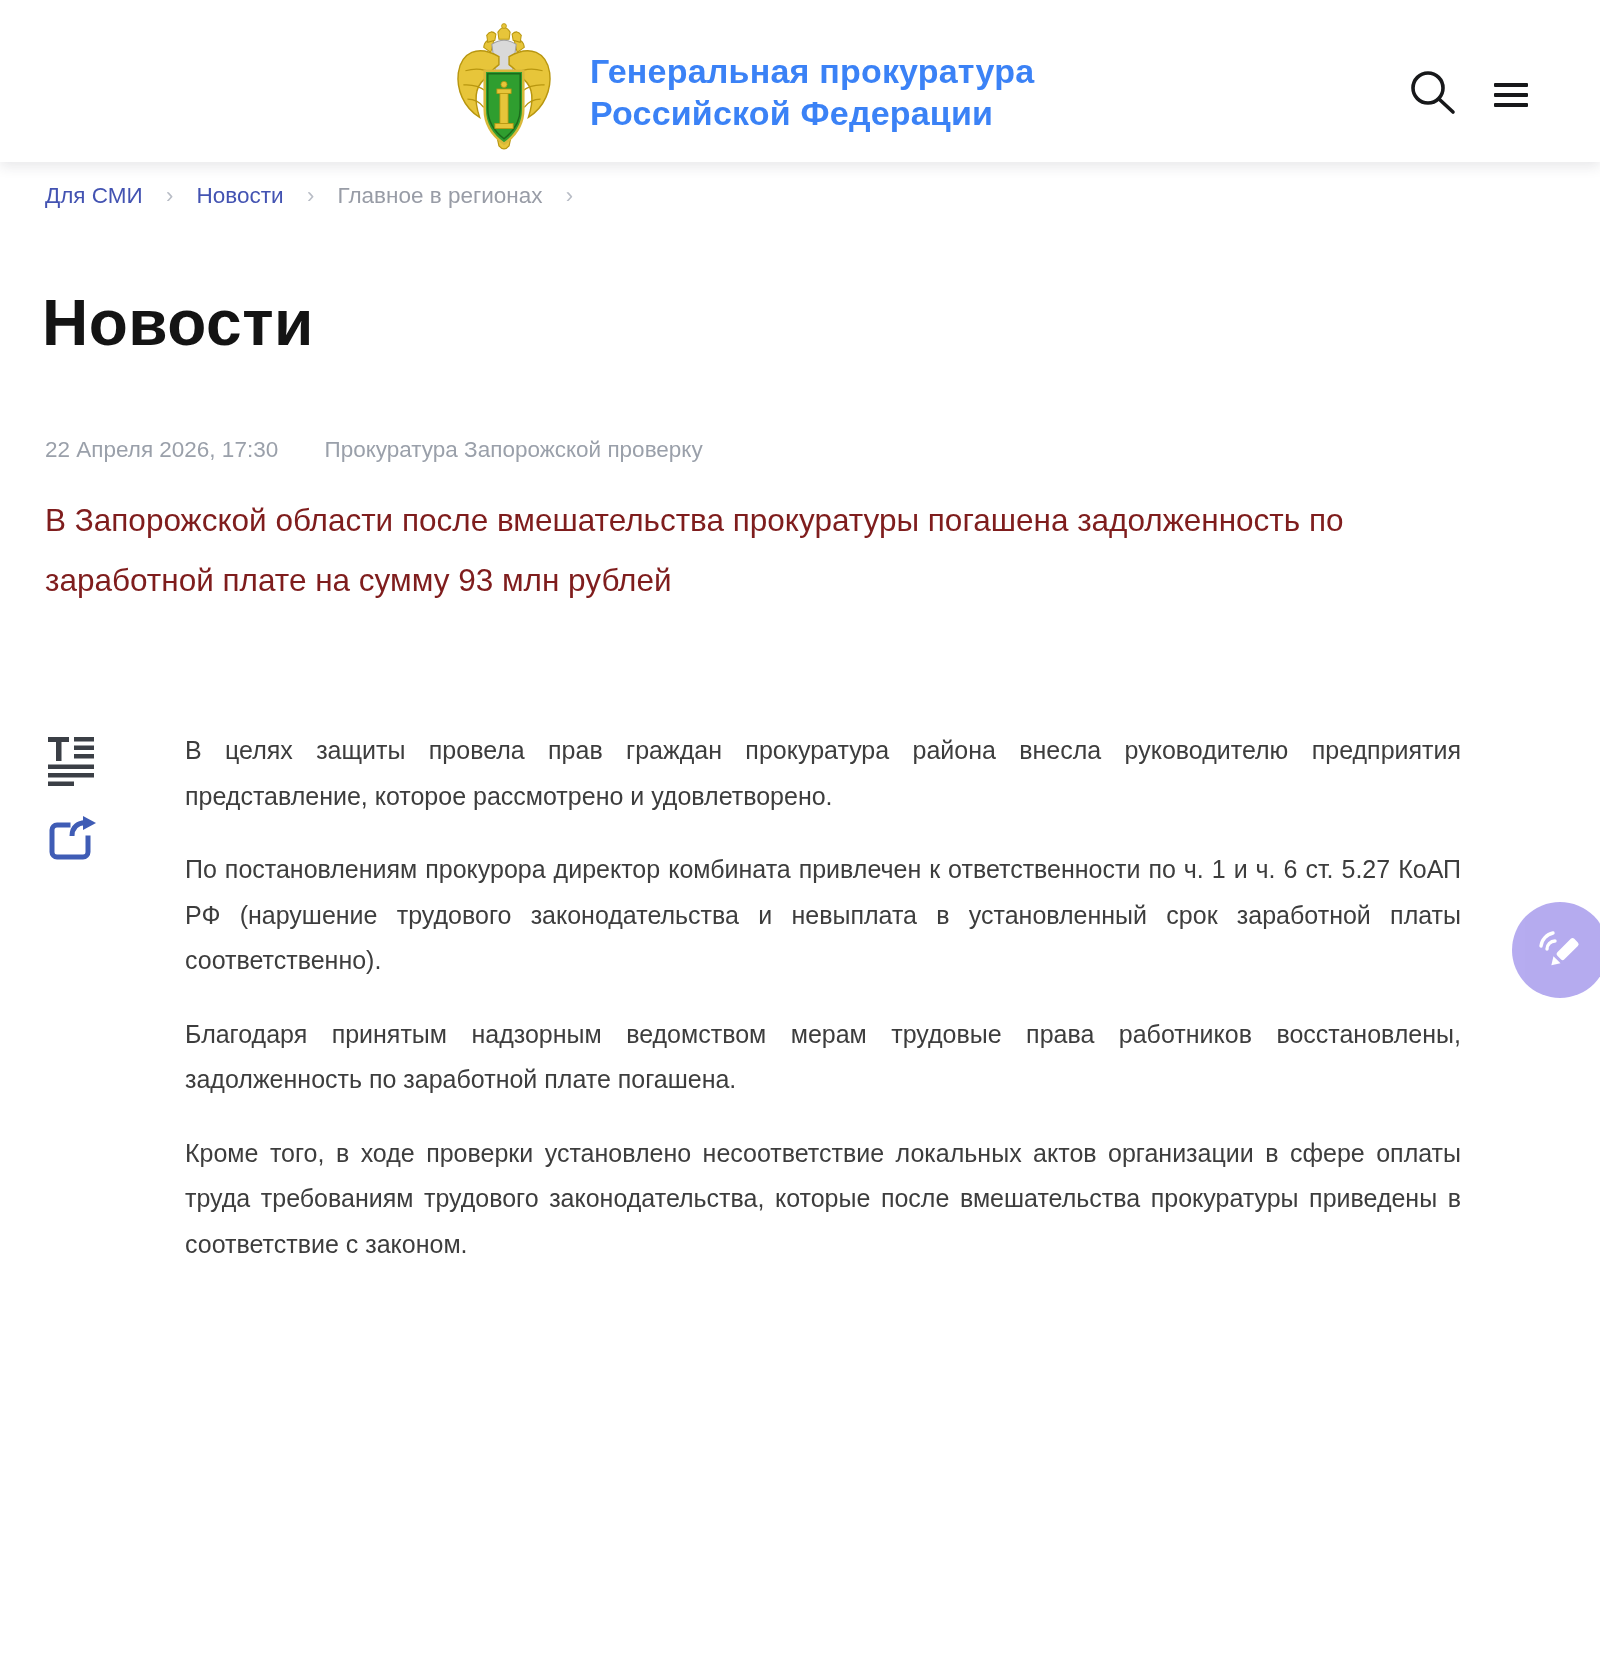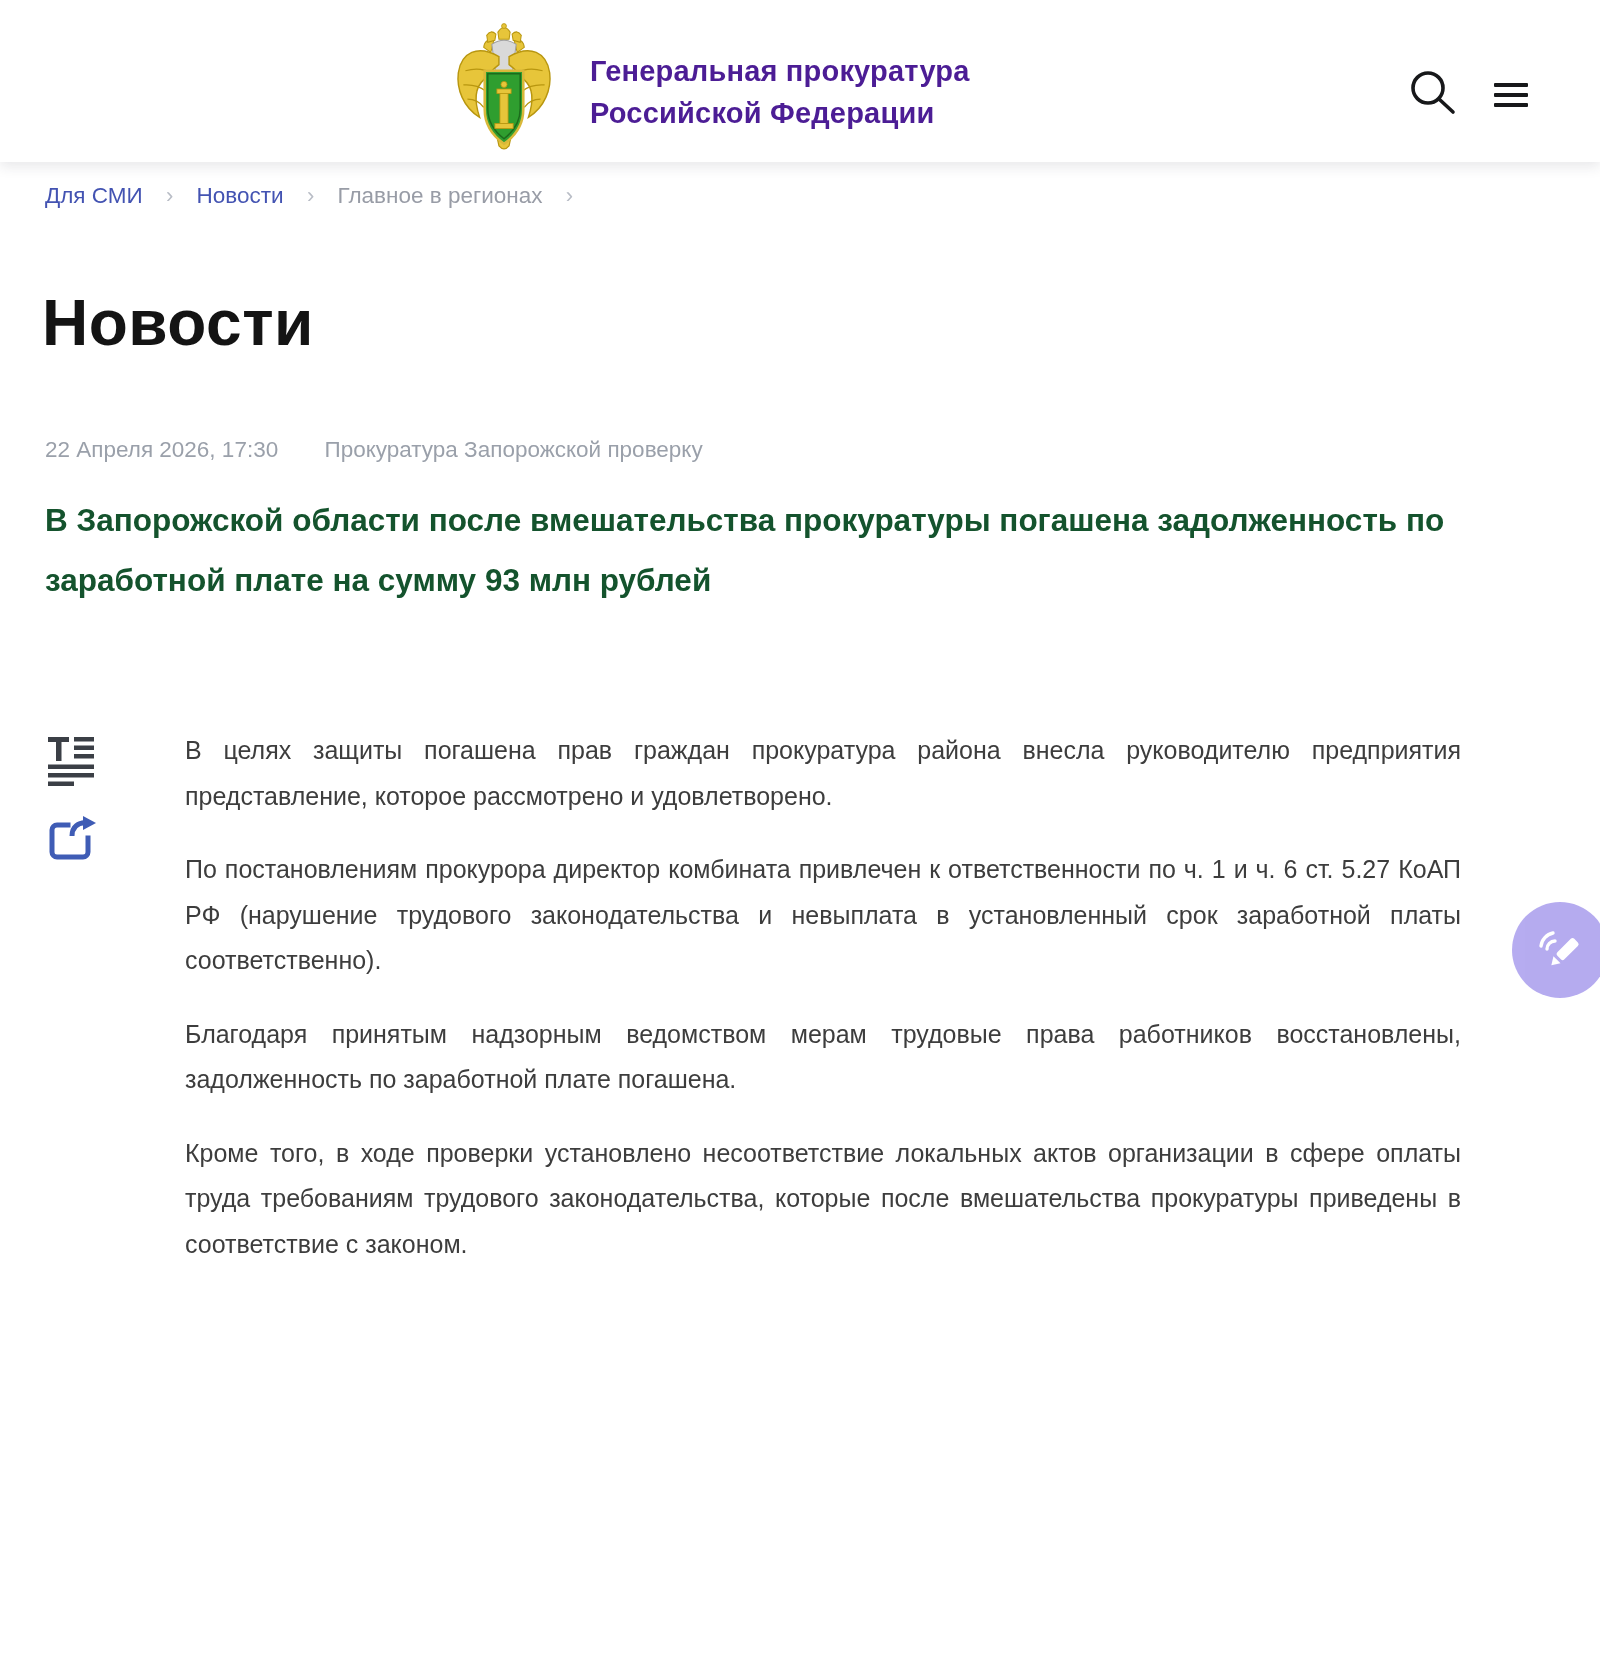--- a/index.html
+++ b/index.html
@@ -9,21 +9,21 @@
   .page { position: relative; width: 1600px; height: 1658px; background: #fff; }
 
   
   .site-header {
     position: absolute; top: 0; left: 0; width: 1600px; height: 162px;
     background: #ffffff; box-shadow: 0 5px 12px rgba(40,44,54,0.10); z-index: 5;
   }
   .logo { position: absolute; left: 452px; top: 22px; width: 104px; height: 134px; }
   .org-title {
     position: absolute; left: 590px; top: 50px;
-    font-size: 29px; font-weight: 700; color: #4c1d95; line-height: 42px; letter-spacing: 0.2px;
+    font-size: 34px; font-weight: 700; color: #3b82f6; line-height: 42px; letter-spacing: 0.2px;
   }
   .icon-btn { position: absolute; background: none; border: none; cursor: pointer; padding: 0; }
   .search-btn { left: 1406px; top: 66px; width: 52px; height: 52px; }
   .menu-btn { left: 1494px; top: 80px; width: 36px; height: 30px; }
   .menu-btn .bar { display: block; width: 34px; height: 4.5px; background: #17181a; border-radius: 1px; margin-bottom: 5.5px; }
   .menu-btn .bar:last-child { margin-bottom: 0; }
 
   
   .breadcrumb { position: absolute; left: 45px; top: 183px; font-size: 22.5px; white-space: nowrap; }
   .breadcrumb a { color: #4353b2; text-decoration: none; }
@@ -32,21 +32,21 @@
 
   
   .page-title {
     position: absolute; left: 42px; top: 286px;
     font-size: 64px; font-weight: 700; color: #141414; letter-spacing: 0.5px;
   }
   .meta { position: absolute; left: 45px; top: 437px; font-size: 22.5px; color: #9aa0aa; }
   .meta .meta-date { margin-right: 40px; }
   .headline {
     position: absolute; left: 45px; top: 490px; width: 1430px;
-    font-size: 31.5px; font-weight: 700; color: #14532d; line-height: 60px;
+    font-size: 31.5px; font-weight: 400; color: #7f1d1d; line-height: 60px;
   }
 
   
   .article-tools { position: absolute; left: 48px; top: 737px; width: 60px; }
   .tool-btn { background: none; border: none; cursor: pointer; display: block; padding: 0; margin-bottom: 26px; }
   .article-body {
     position: absolute; left: 185px; top: 728px; width: 1276px;
     font-size: 25px; line-height: 45.5px; color: #3d3d3d;
   }
   .article-body p { text-align: justify; margin-bottom: 28px; }
@@ -152,21 +152,21 @@
       <button class="tool-btn">
         <svg width="50" height="46" viewBox="0 0 50 46">
           <path d="M40,22 V36 a5,5 0 0 1 -5,5 H9 a5,5 0 0 1 -5,-5 V14 a5,5 0 0 1 5,-5 H20" fill="none" stroke="#3f5cb5" stroke-width="5" stroke-linecap="square"></path>
           <path d="M24,20 C24,10 31,7 37,6.5" fill="none" stroke="#3f5cb5" stroke-width="5"></path>
           <polygon points="35,0 48,7 35,14" fill="#3f5cb5"></polygon>
         </svg>
       </button>
     </div>
 
     <div class="article-body">
-      <p>В целях защиты погашена прав граждан прокуратура района внесла руководителю предприятия представление, которое рассмотрено и удовлетворено.</p>
+      <p>В целях защиты провела прав граждан прокуратура района внесла руководителю предприятия представление, которое рассмотрено и удовлетворено.</p>
       <p>По постановлениям прокурора директор комбината привлечен к ответственности по ч. 1 и ч. 6 ст. 5.27 КоАП РФ (нарушение трудового законодательства и невыплата в установленный срок заработной платы соответственно).</p>
       <p>Благодаря принятым надзорным ведомством мерам трудовые права работников восстановлены, задолженность по заработной плате погашена.</p>
       <p>Кроме того, в ходе проверки установлено несоответствие локальных актов организации в сфере оплаты труда требованиям трудового законодательства, которые после вмешательства прокуратуры приведены в соответствие с законом.</p>
     </div>
   </main>
 
   <button class="floating-edit">
     <svg width="54" height="54" viewBox="0 0 54 54">
       <g transform="rotate(45 30 30)">
         <rect x="25.5" y="12" width="10" height="24" rx="2.5" fill="#ffffff"></rect>

